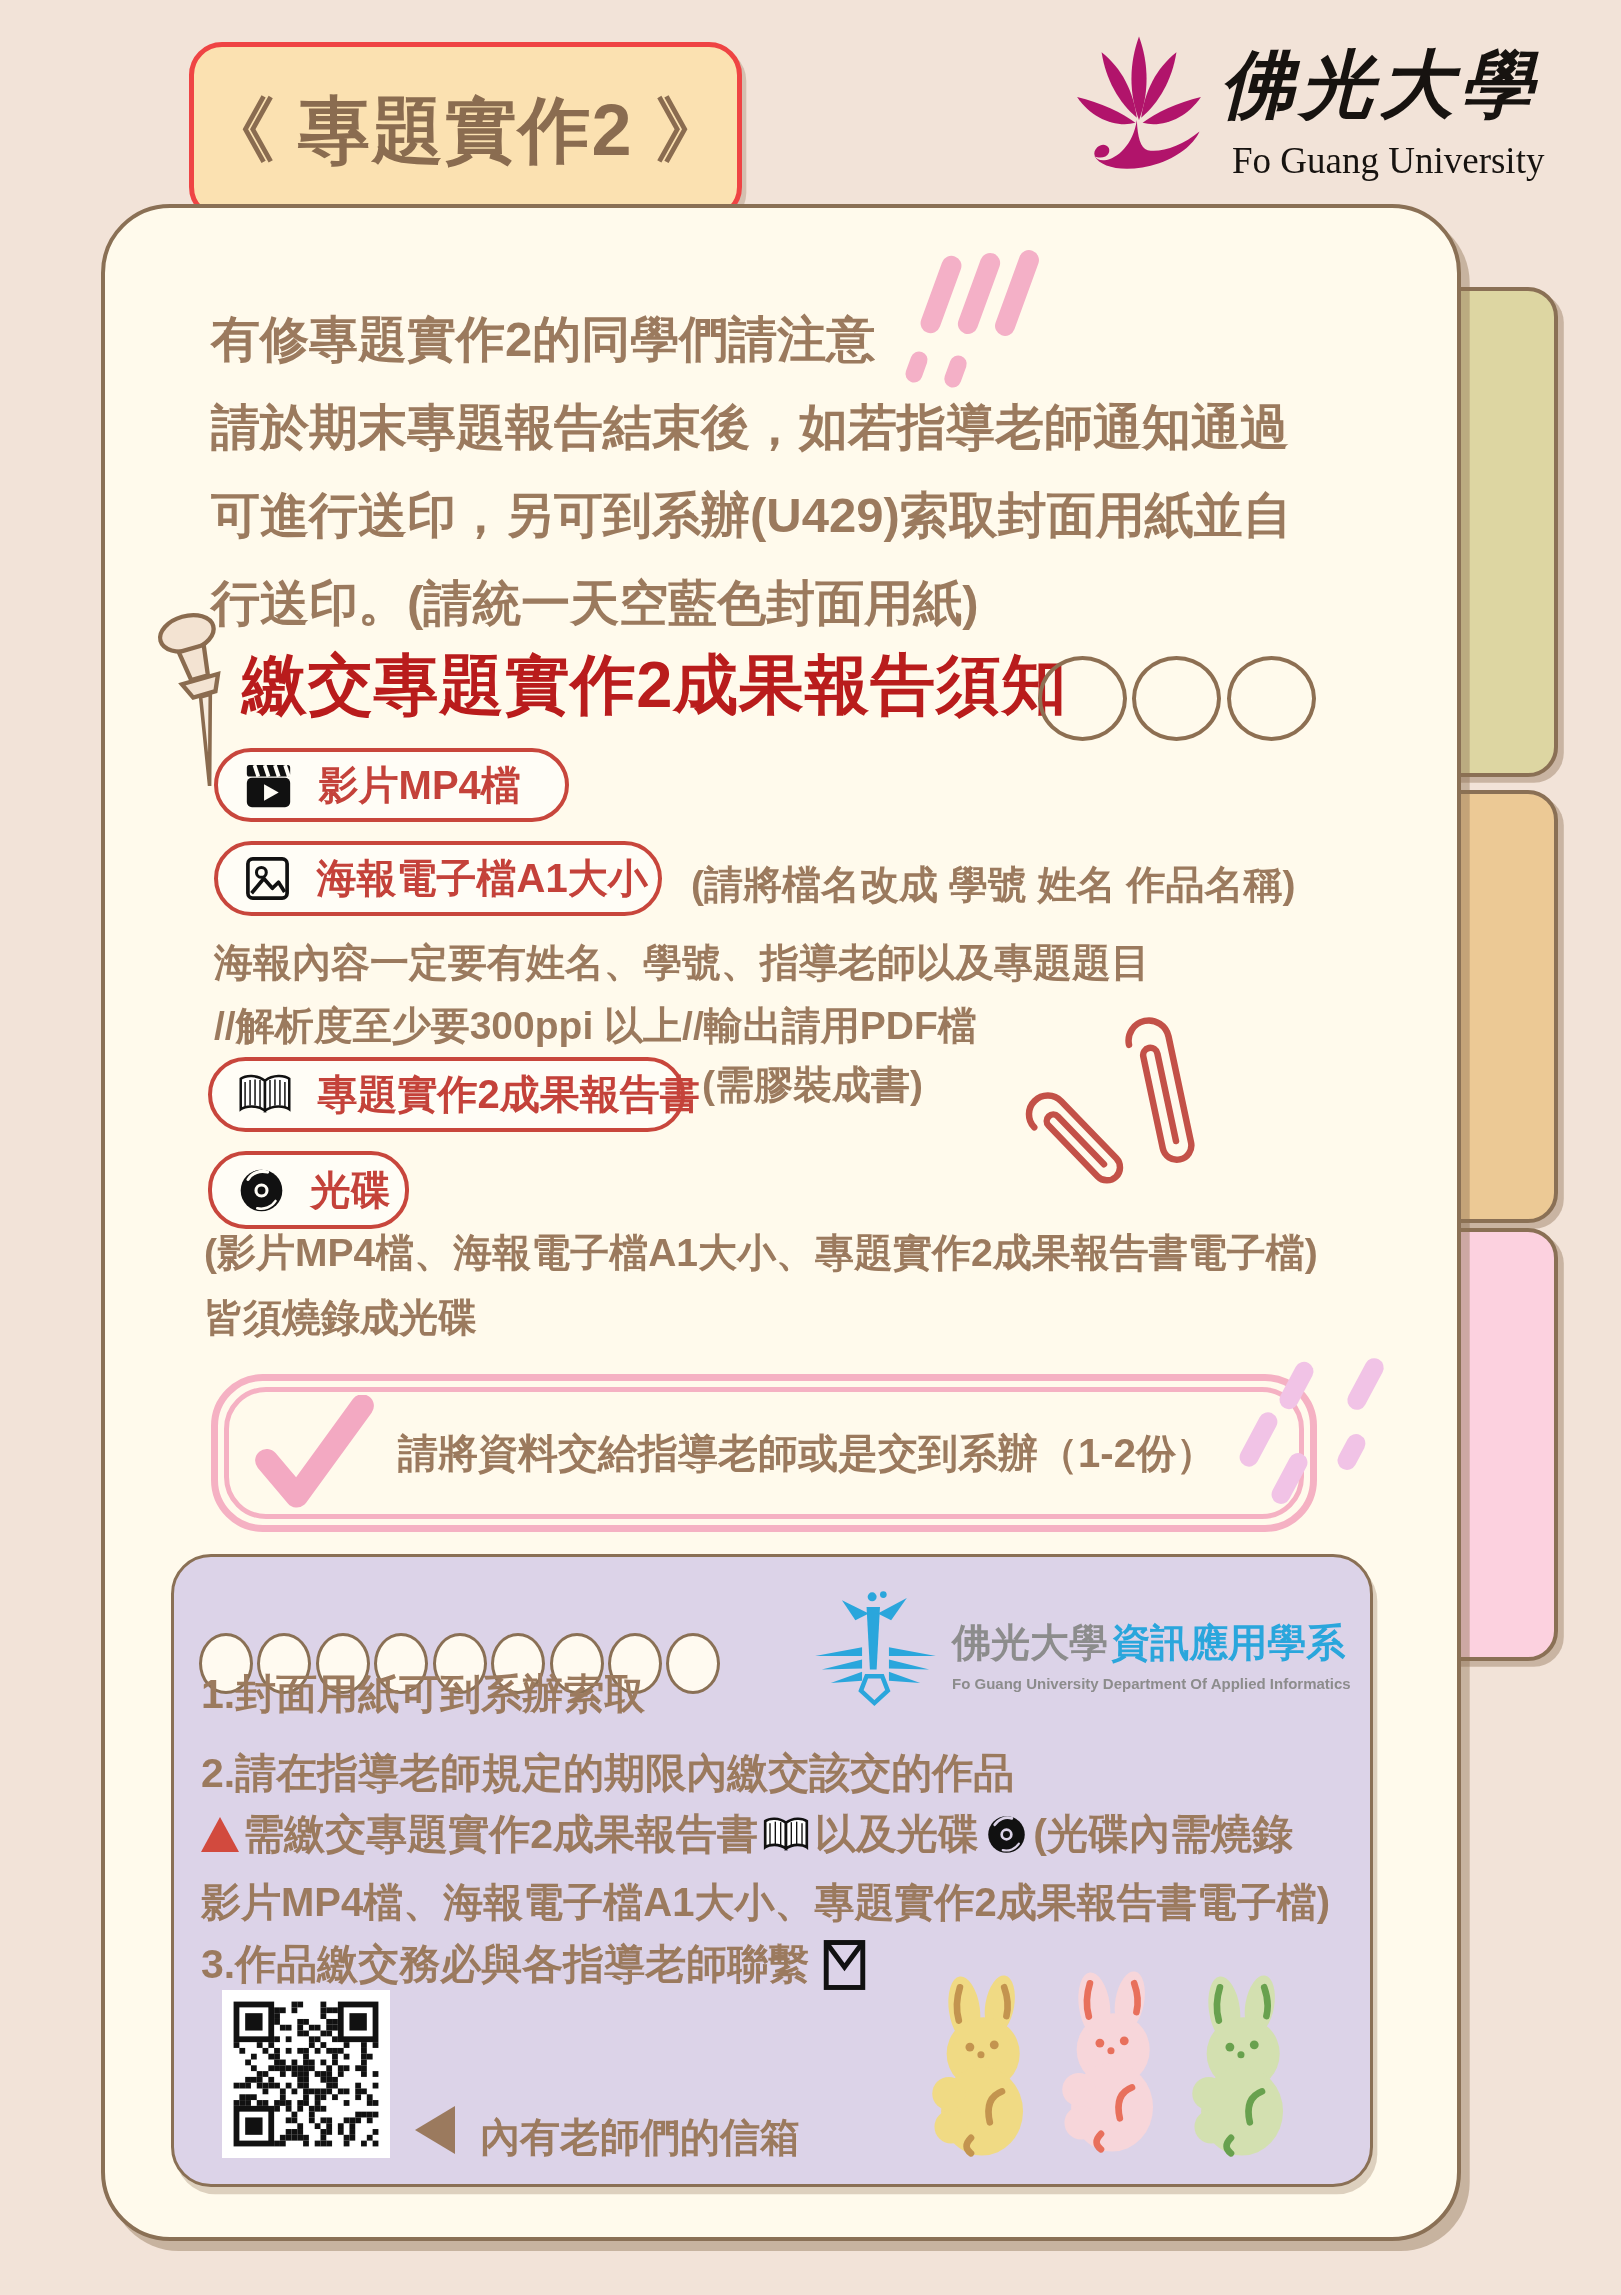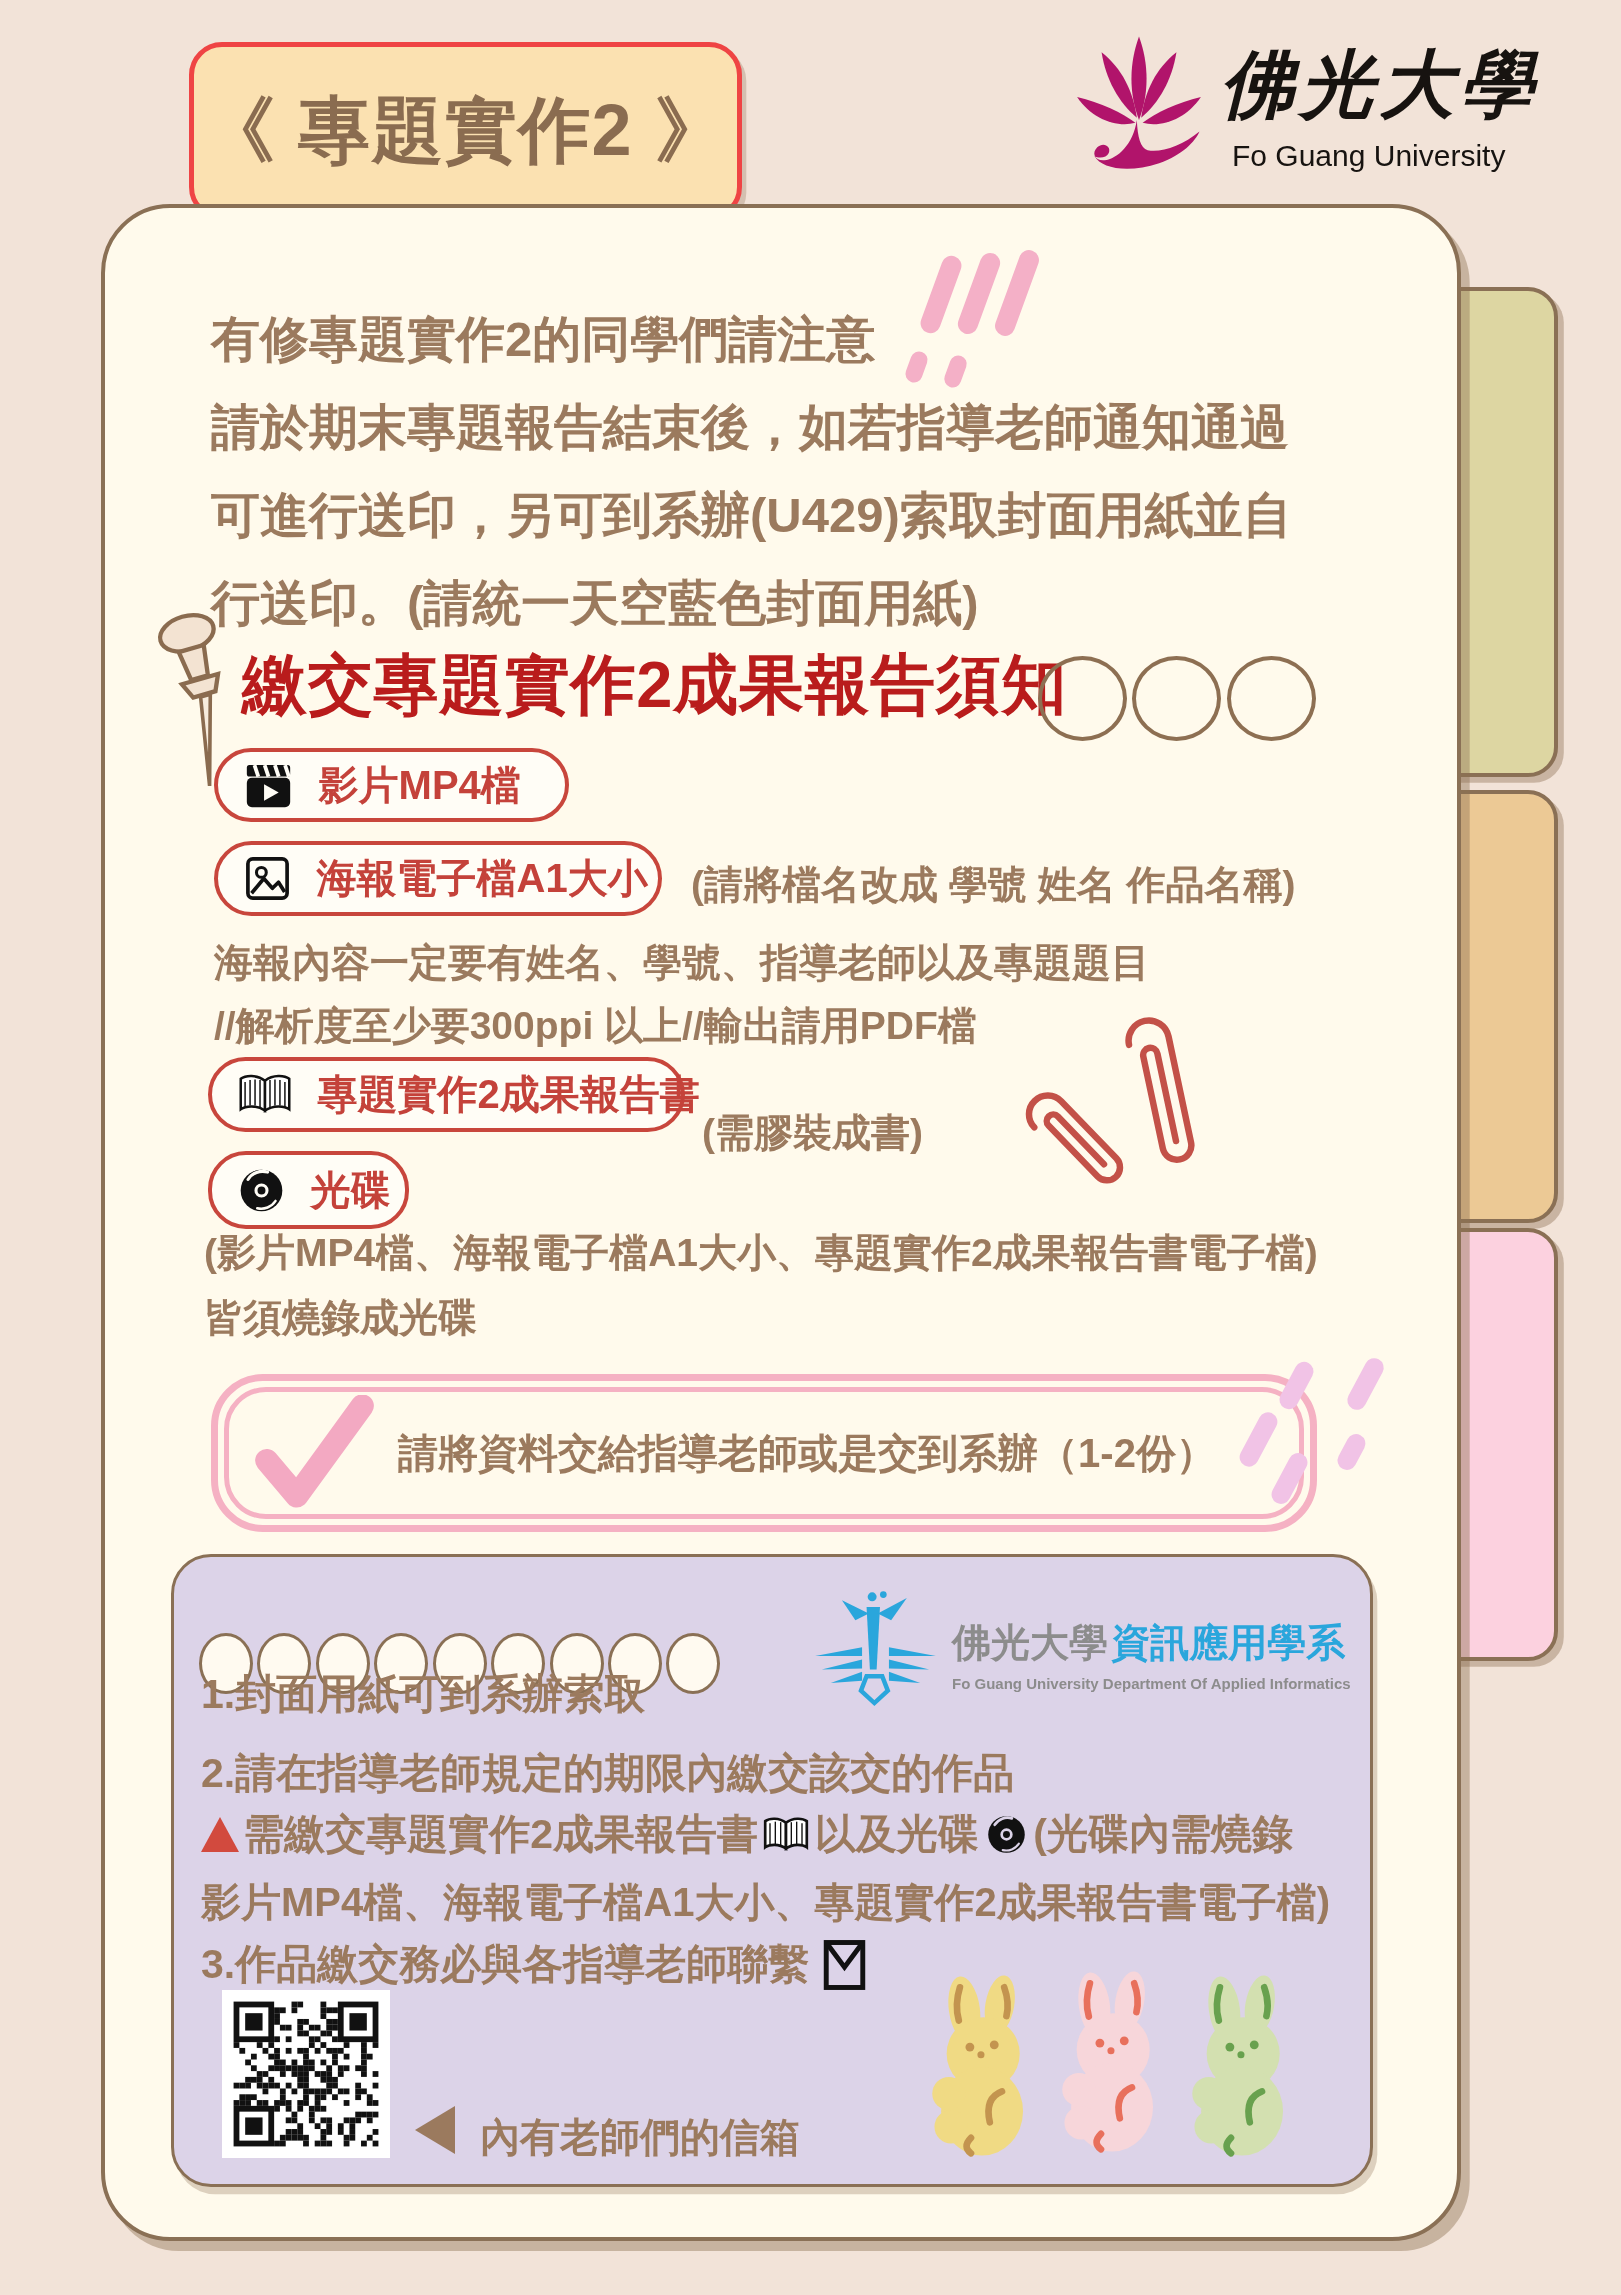--- a/index.html
+++ b/index.html
@@ -13,22 +13,22 @@
   .tab-pink{top:1228px;height:425px;background:#fcd1df;}
   
   .badge{position:absolute;left:189px;top:42px;width:543px;height:168px;background:#fbe1b1;
          border:5px solid #ef4444;border-radius:33px;box-shadow:4.3px 5.8px 0 rgba(141,111,82,.30);
          display:flex;align-items:center;justify-content:center;z-index:1;}
   .badge span{font-size:72px;font-weight:800;color:#8a6c50;letter-spacing:1.4px;}
   
   .fgu{position:absolute;left:1067px;top:32px;width:491px;height:159px;z-index:1;}
   .fgu-zh{position:absolute;left:153px;top:4.3px;font-family:"DejaVu Serif","Liberation Serif",serif;
           font-size:74px;font-weight:700;font-style:italic;color:#171310;letter-spacing:5.8px;white-space:nowrap;}
-  .fgu-en{position:absolute;left:165px;top:107px;font-family:Liberation Sans, sans-serif;
-          font-size:30px;color:#171310;white-space:nowrap;}
+  .fgu-en{position:absolute;left:165px;top:107px;font-family:Liberation Serif, serif;
+          font-size:37px;color:#171310;white-space:nowrap;}
   
   .card{position:absolute;left:101px;top:204px;width:1352px;height:2029px;background:#fffaec;
         border:4.3px solid #8a7055;border-radius:69px;box-shadow:8.7px 10px 0 rgba(141,111,82,.42);z-index:2;}
   .content{position:absolute;inset:0;z-index:3;}
   
   .brown{color:#9b7a5e;font-weight:700;}
   .intro{position:absolute;left:211px;top:295px;font-size:49px;line-height:88px;white-space:nowrap;}
   .heading{position:absolute;left:242px;top:641px;font-size:65px;font-weight:800;color:#b91c1c;
            letter-spacing:0.7px;white-space:nowrap;}
   .hcircle{position:absolute;top:656px;width:81px;height:77px;border:4.3px solid #8d6f52;
@@ -163,21 +163,21 @@
           <line x1="37" y1="11" x2="37" y2="55"></line>
         <line x1="53" y1="11" x2="53" y2="55"></line>
           <line x1="61" y1="10" x2="61" y2="52"></line>
         <line x1="69" y1="11" x2="69" y2="52"></line>
           <line x1="77" y1="14" x2="77" y2="55"></line>
       </g>
       <line x1="45" y1="12" x2="45" y2="60" stroke="#111" stroke-width="3"></line>
     </svg>
     <span>專題實作2成果報告書</span>
   </div>
-  <div class="note" style="left:702px;top:1106px;">(需膠裝成書)</div>
+  <div class="note" style="left:702px;top:1058px;">(需膠裝成書)</div>
 
   <div class="pill" style="left:208px;top:1151px;width:201px;height:78px;">
     <svg class="icon" width="49" height="49" viewBox="0 0 80 80">
       <circle cx="40" cy="40" r="34" fill="#111"></circle>
       <path d="M18 22 A28 28 0 0 1 50 10" fill="none" stroke="#fffdf6" stroke-width="5" stroke-linecap="round"></path>
       <path d="M63 57 A28 28 0 0 1 33 69" fill="none" stroke="#fffdf6" stroke-width="4" stroke-linecap="round"></path>
       <circle cx="40" cy="40" r="9" fill="none" stroke="#fffdf6" stroke-width="5"></circle>
     </svg>
     <span>光碟</span>
   </div>

